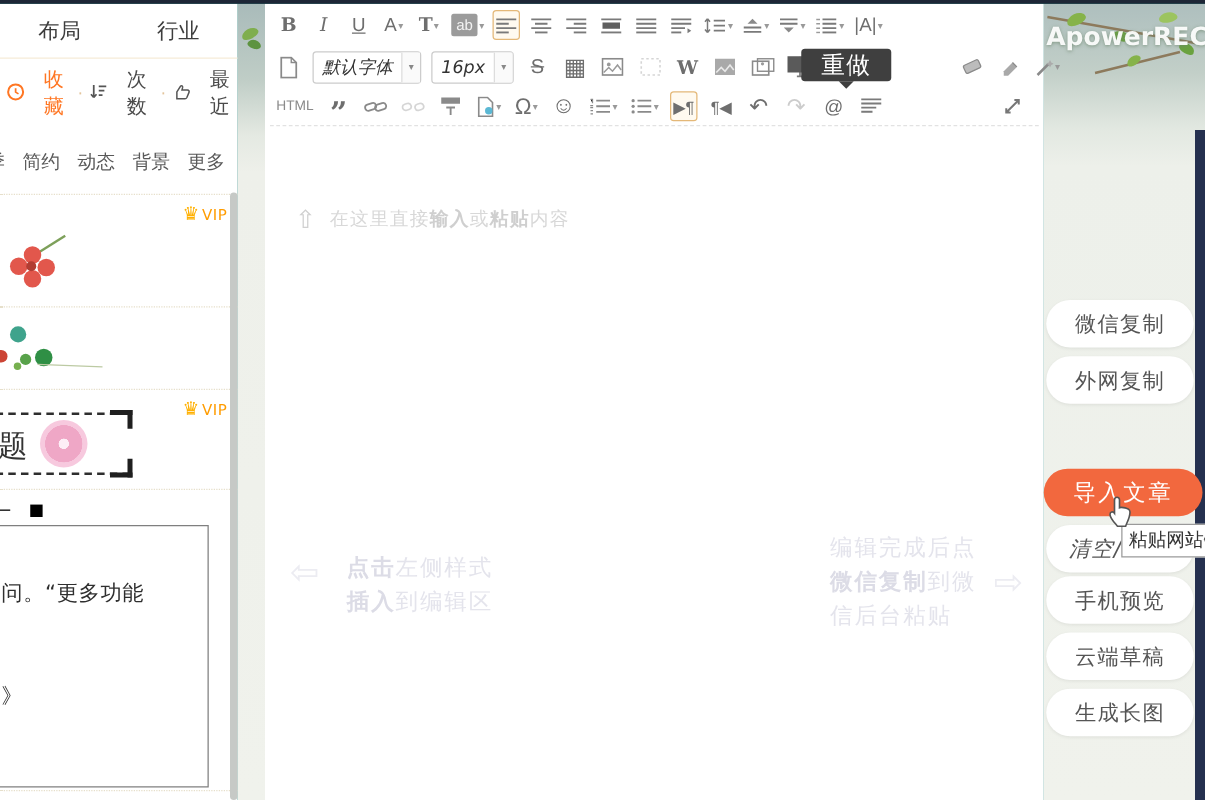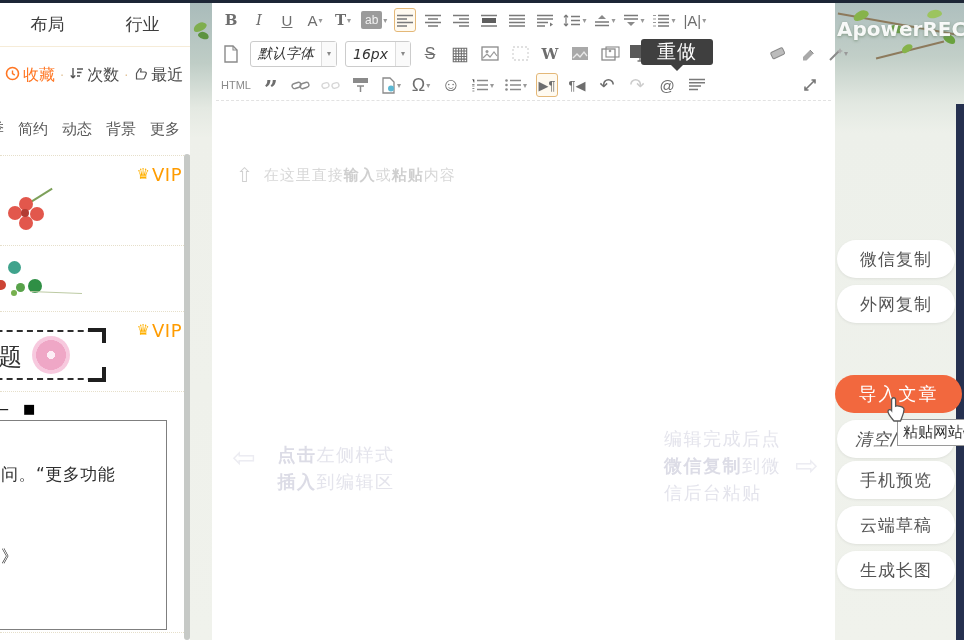--- a/index.html
+++ b/index.html
@@ -6,31 +6,31 @@
   html,body { width:964px; height:640px; }
   body { font-family:"DejaVu Sans","Liberation Sans",sans-serif; background:#fff; overflow:hidden; }
   .app { position:absolute; left:0; top:0; width:964px; height:640px; overflow:hidden; background:#0f766e; }
   .top-strip { position:absolute; left:0; top:0; width:964px; height:3px; background:#1d2636; z-index:60; }
 
   
   .left-panel { position:absolute; left:0; top:3px; width:190px; height:637px; background:#fff; z-index:5; }
   .lp-tabs { display:flex; height:44px; align-items:center; border-bottom:1px solid #f6ecd8; }
   .lp-tab { width:50%; text-align:center; font-size:17px; color:#3d3d3d; cursor:pointer; }
   .lp-filters { display:flex; align-items:center; height:56px; padding-left:5px; font-size:16px; color:#4a4a4a; }
-  .lp-filter { display:flex; align-items:center; gap:3px; cursor:pointer; }
+  .lp-filter { display:flex; align-items:center; gap:15px; cursor:pointer; }
   .lp-filter.fav { color:#ff7623; }
   .fdot { color:#e3c49b; margin:0 5px; font-size:13px; }
   .lp-cats { display:flex; gap:14px; align-items:center; height:52px; margin-left:-11px; font-size:15px; color:#595959; white-space:nowrap; }
   .lp-cat { cursor:pointer; }
   .lp-list { position:relative; }
   .lp-item { position:relative; border-top:1px dotted #e6dfca; overflow:hidden; }
   .it1 { height:90px; } .it2 { height:66px; } .it3 { height:80px; } .it4 { height:242px; border-bottom:1px dotted #e6dfca; }
   .vip-badge { position:absolute; right:8px; top:8px; display:flex; align-items:center; gap:2px; }
   .vip-crown { color:#ffb000; font-size:15px; line-height:1; }
-  .vip-text { color:#ff9c00; font-size:18px; letter-spacing:.5px; }
+  .vip-text { color:#ff9c00; font-size:12px; letter-spacing:.5px; }
   .flower-red { position:absolute; left:8px; top:40px; width:60px; height:52px; }
   .fr-p { position:absolute; width:14px; height:14px; border-radius:50%; background:#e2574c; }
   .fr-p.p1{left:0;top:10px;} .fr-p.p2{left:11px;top:1px;} .fr-p.p3{left:22px;top:11px;} .fr-p.p4{left:11px;top:20px;}
   .fr-c { position:absolute; left:13px; top:13px; width:8px; height:8px; border-radius:50%; background:#b23d33; }
   .fr-stem { position:absolute; left:22px; top:-2px; width:24px; height:2px; background:#7da05a; transform:rotate(-32deg); }
   .plants { position:absolute; left:0; top:14px; width:90px; height:38px; }
   .pl { position:absolute; border-radius:50%; }
   .pl.c1{left:8px;top:1px;width:13px;height:13px;background:#3fa38c;}
   .pl.c2{left:-4px;top:20px;width:10px;height:10px;background:#cc4435;}
   .pl.c3{left:16px;top:23px;width:9px;height:9px;background:#58a24a;}

